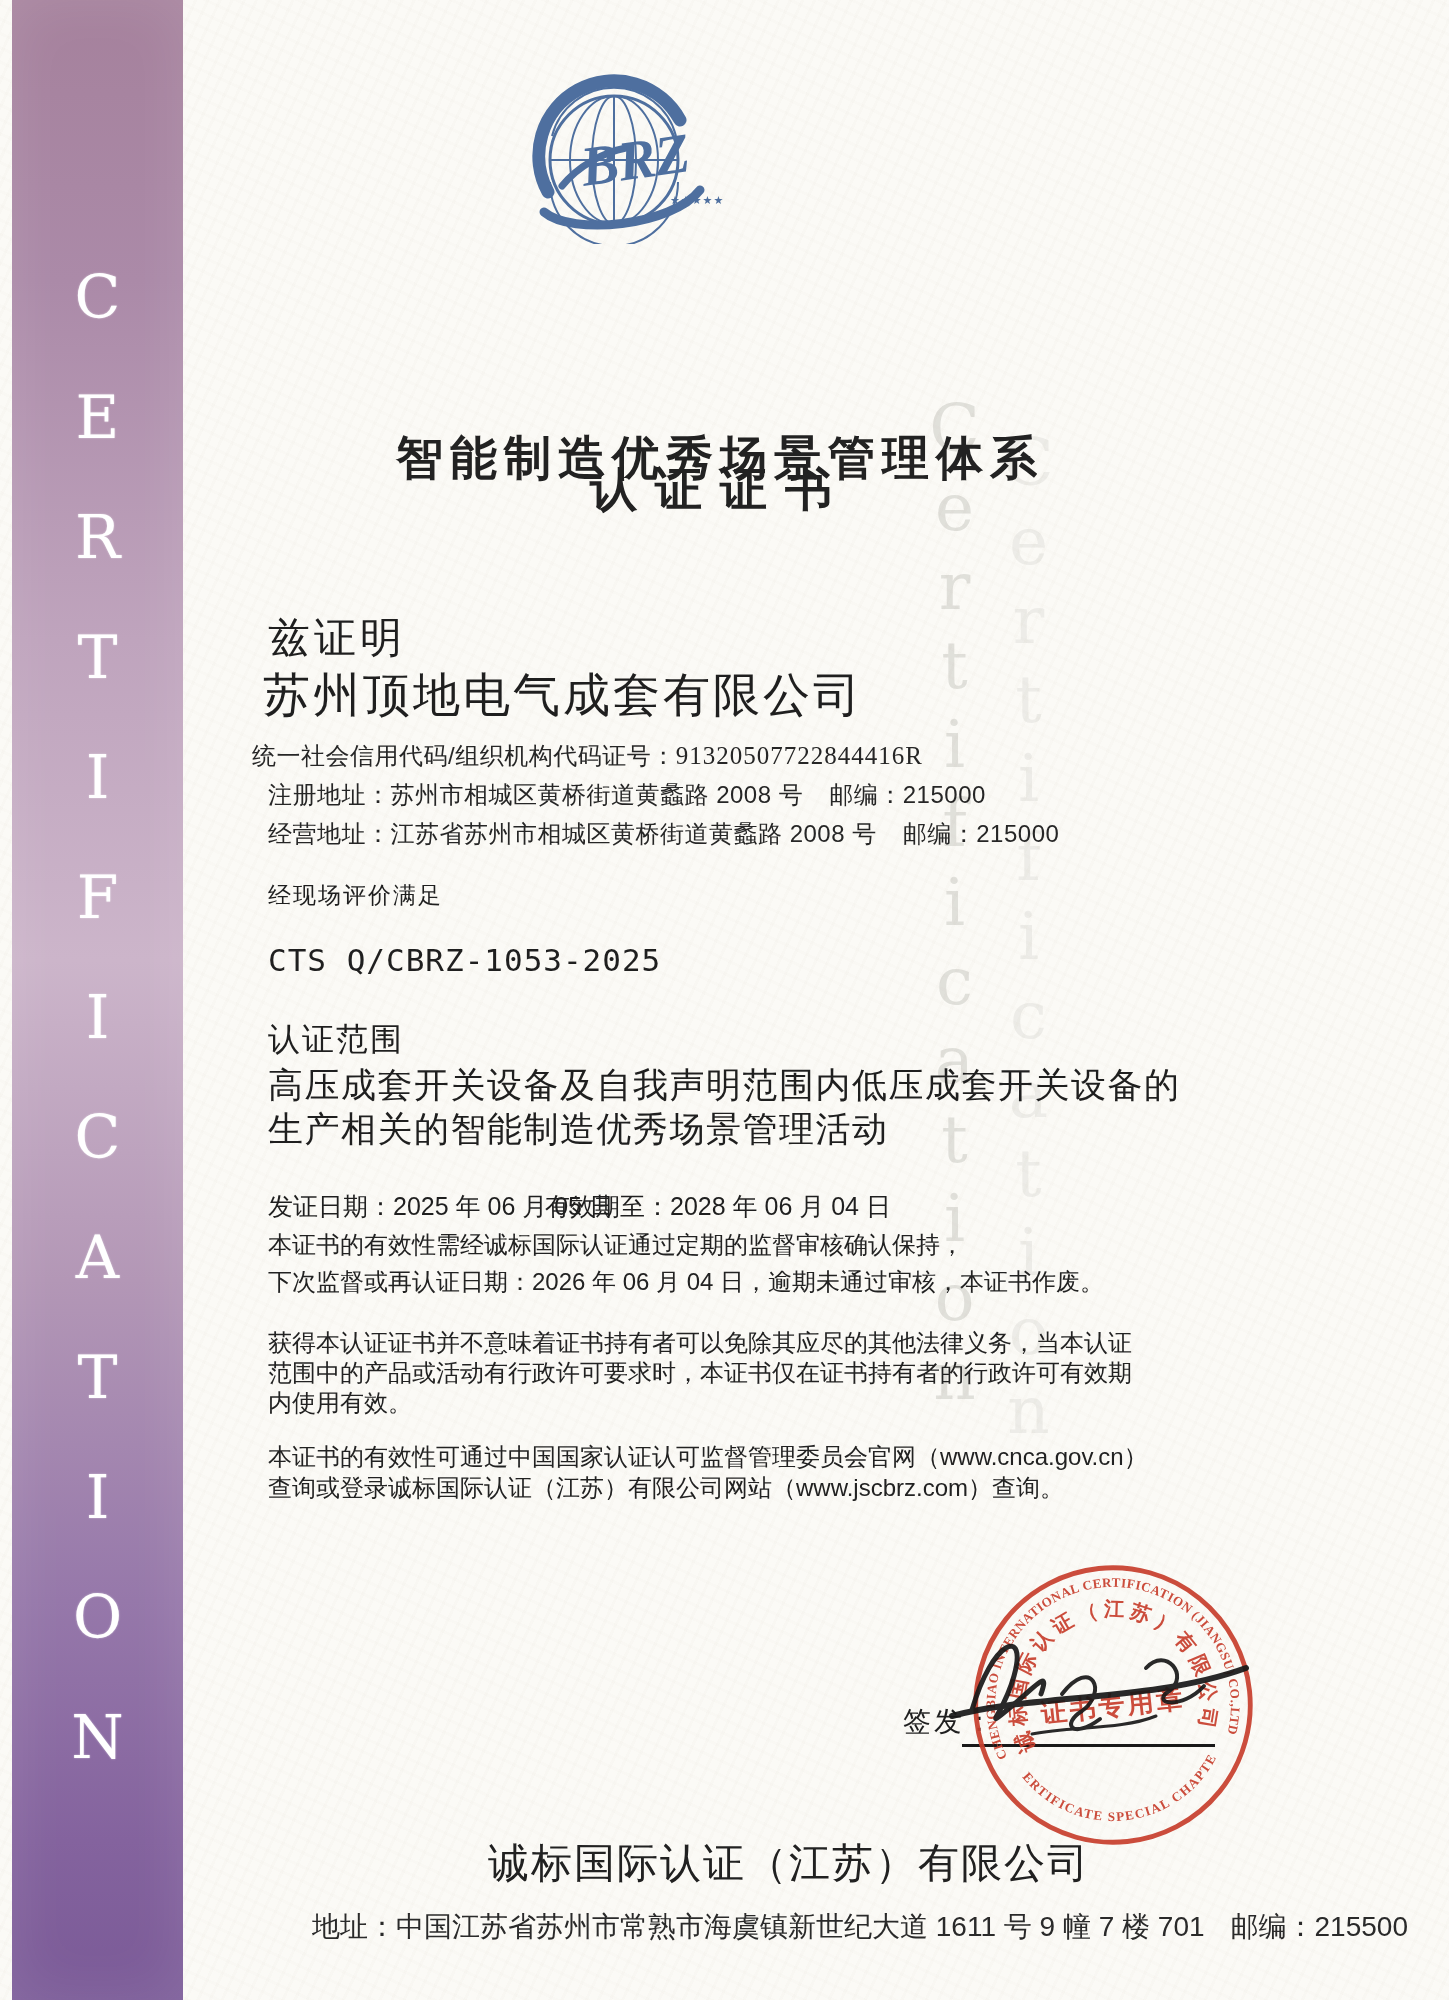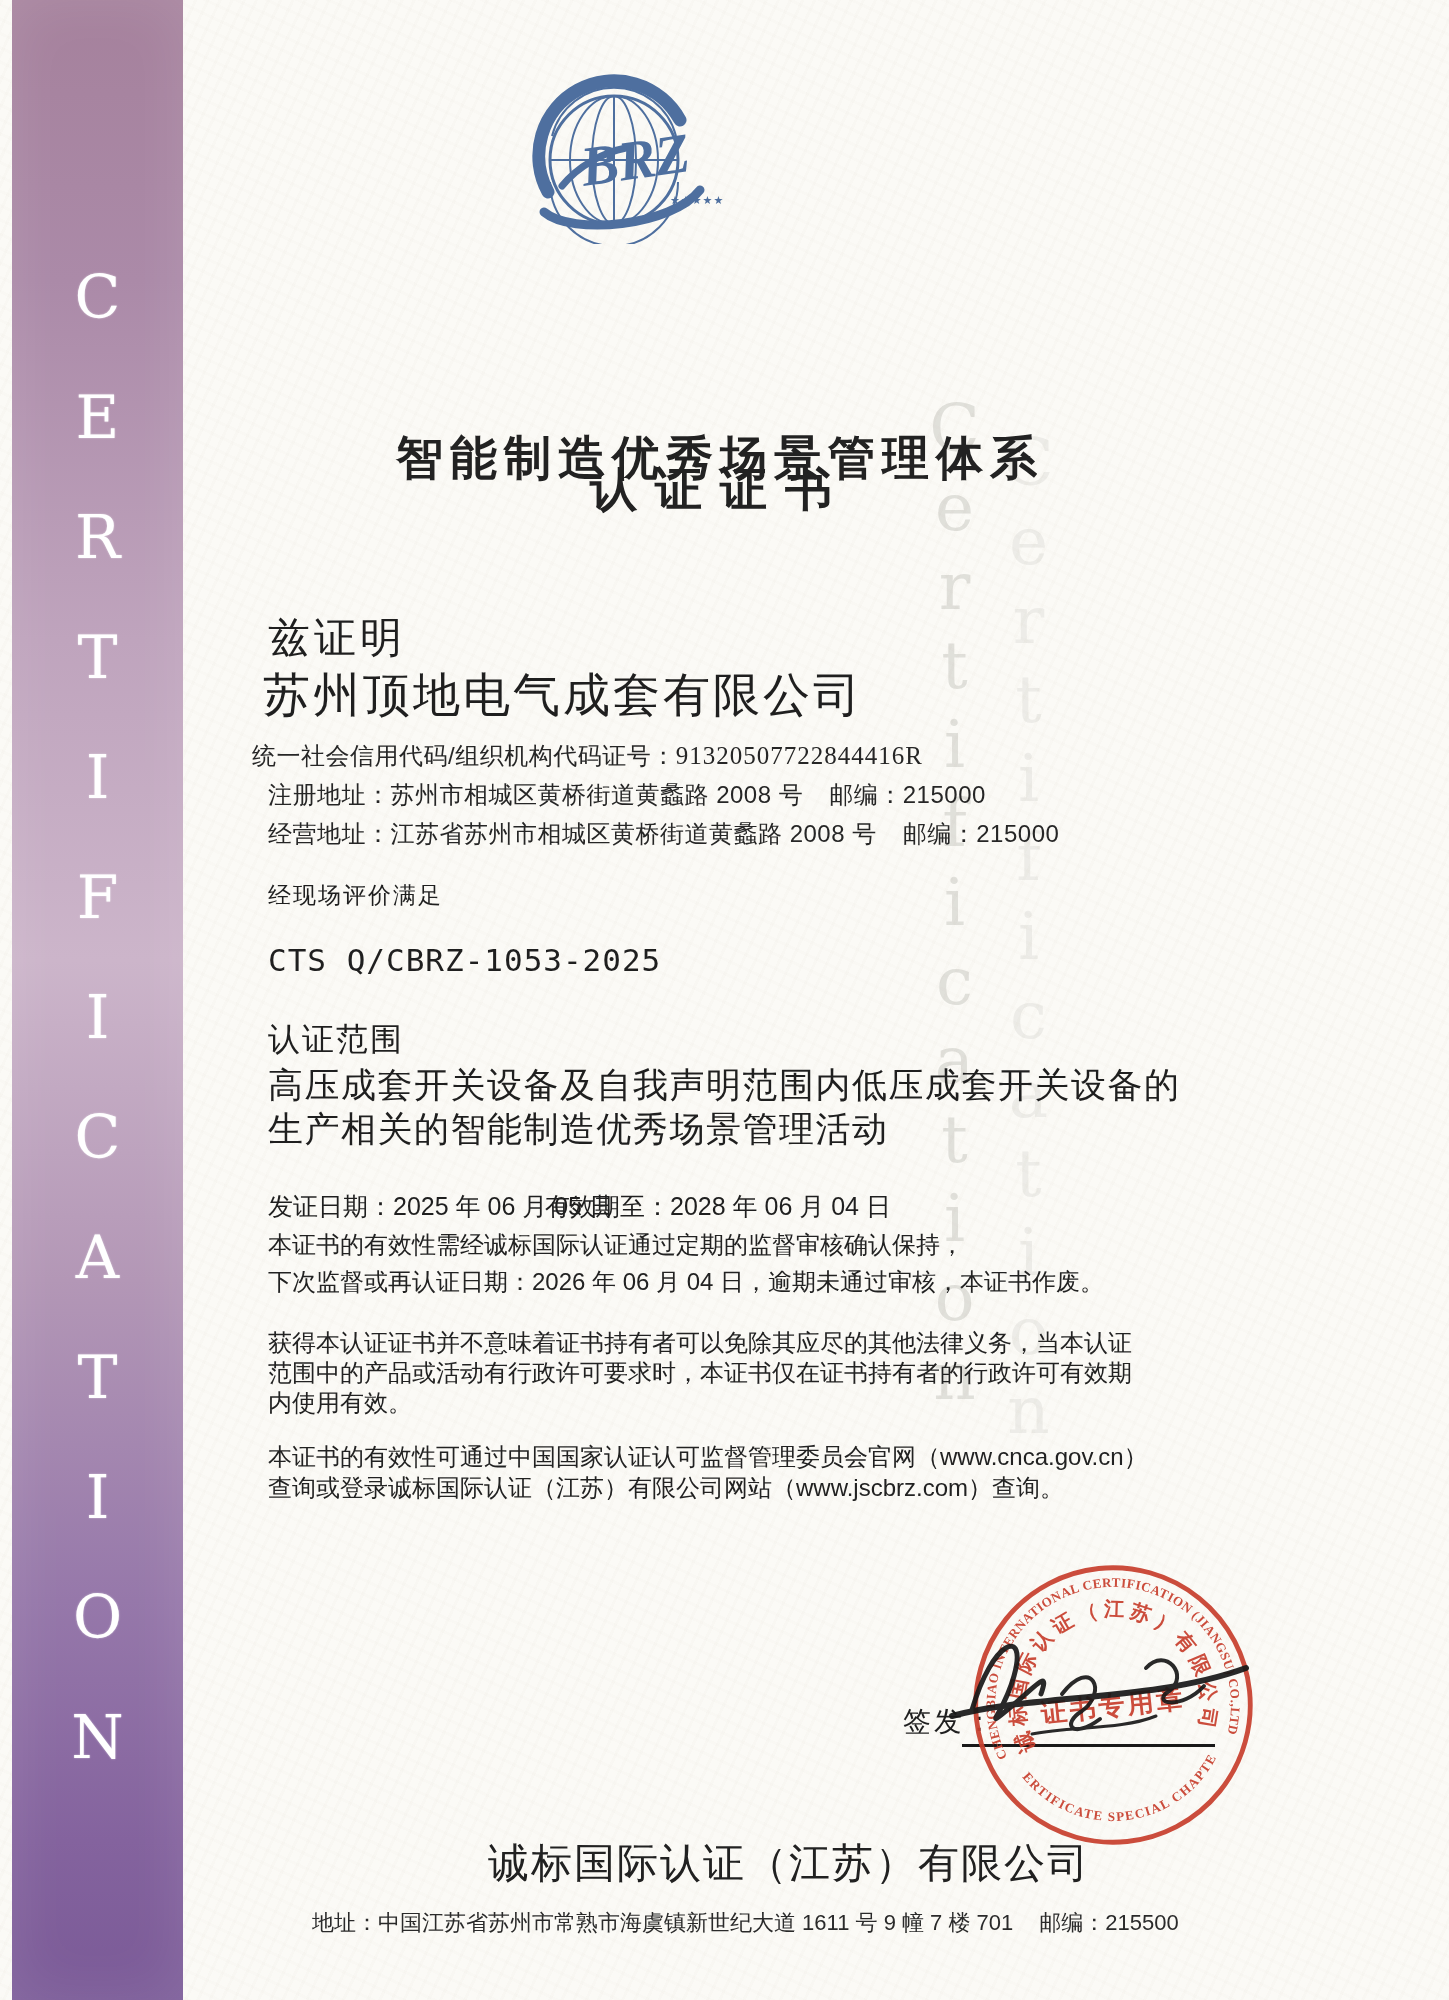--- a/index.html
+++ b/index.html
@@ -84,21 +84,21 @@
   .ver1{left:268px;top:1441px;}
   .ver2{left:268px;top:1472px;}
 
   .sign-label{left:903px;top:1703px;font-size:28px;font-weight:500;letter-spacing:3px;}
   .sign-line{position:absolute;left:962px;top:1708px;width:253px;height:36px;border-bottom:3px solid #191919;}
 
   .seal{position:absolute;left:968px;top:1560px;}
   .signature{position:absolute;left:940px;top:1598px;}
 
   .issuer{left:488px;top:1836px;font-size:41px;font-weight:500;letter-spacing:2px;color:#212121;}
-  .footaddr{left:312px;top:1908px;font-size:22px;color:#2a2a2a;}
+  .footaddr{left:312px;top:1908px;font-size:28px;color:#2a2a2a;}
   .footaddr .postgap{margin-left:26px;}
 </style>
 </head>
 <body>
 
 <div class="page">
 
   <div class="band">
     <div class="band-word">CERTIFICATION</div>
   </div>

